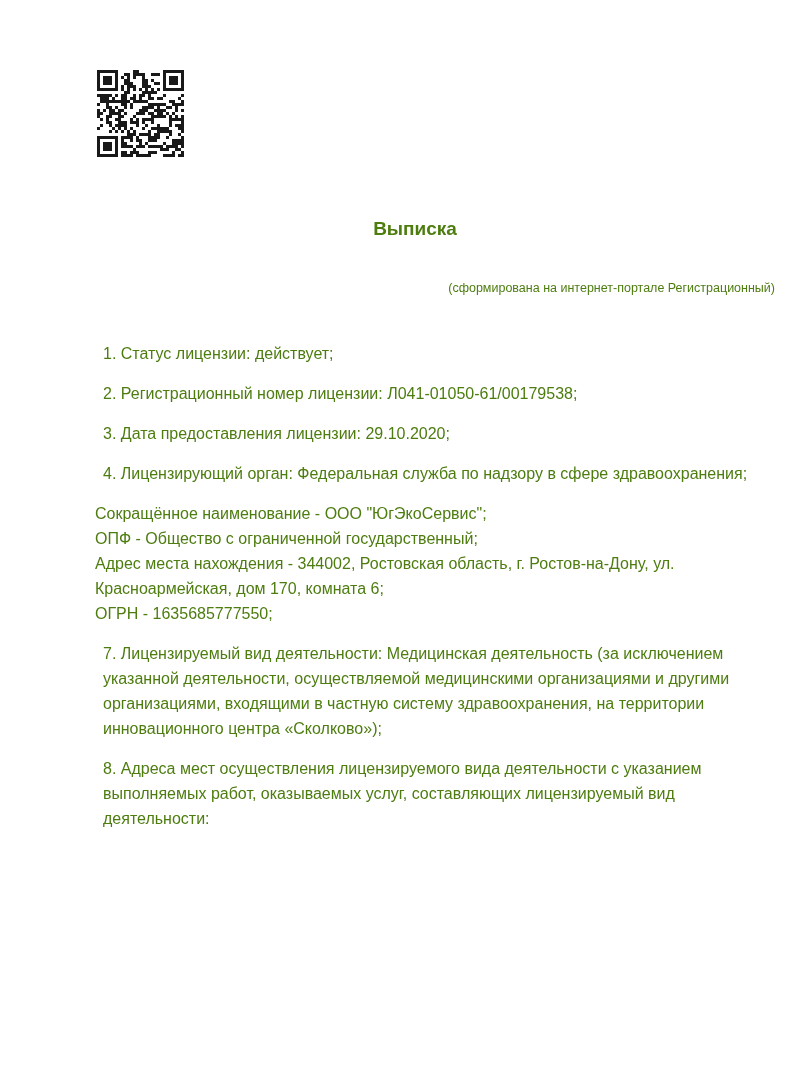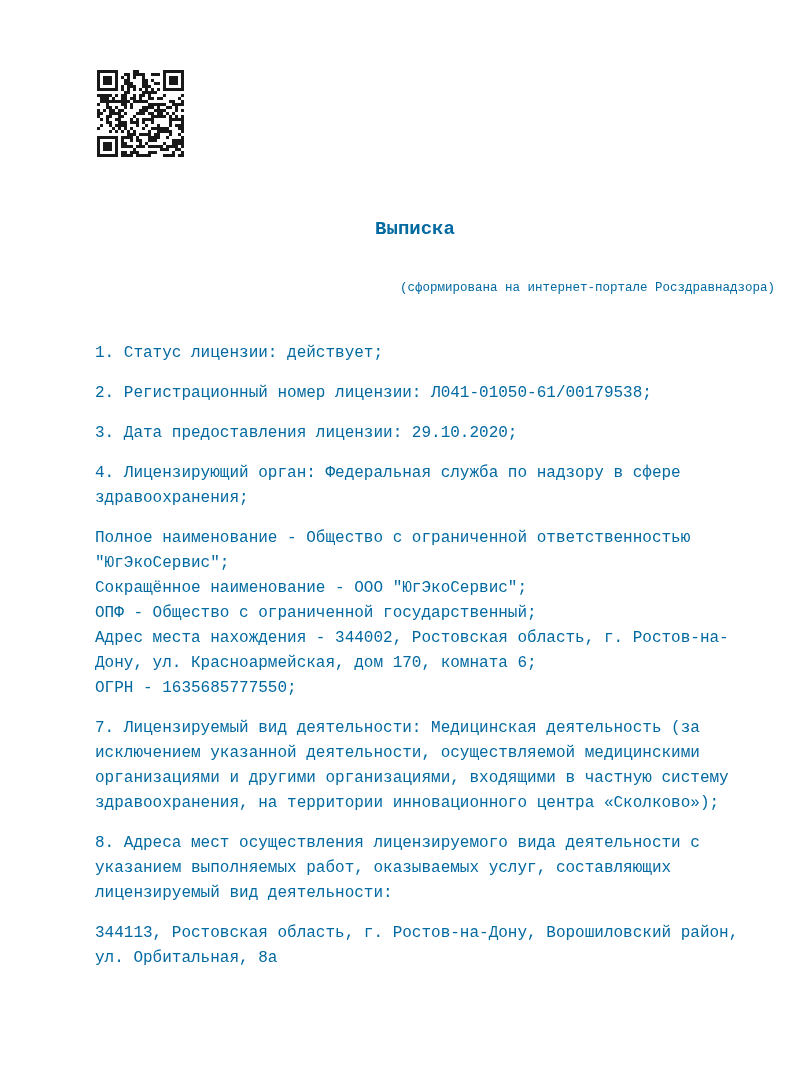--- a/index.html
+++ b/index.html
@@ -5,22 +5,22 @@
   html, body {
     margin: 0;
     padding: 0;
     background: #ffffff;
   }
   .page {
     position: relative;
     width: 812px;
     height: 1080px;
     background: #ffffff;
-    font-family: Liberation Mono, monospace;
-    color: #0369a1;
+    font-family: Liberation Sans, sans-serif;
+    color: #4d7c0f;
     overflow: hidden;
   }
   .qr {
     position: absolute;
     top: 70px;
     left: 97px;
     width: 87px;
     height: 87px;
   }
   .title-block {
@@ -44,21 +44,21 @@
   }
   .content {
     position: absolute;
     top: 341px;
     left: 95px;
     width: 680px;
     font-size: 16px;
     line-height: 25px;
   }
   .content p {
-    margin: 0 0 15px 0;
+    margin: 0 0 15px 8px;
   }
 </style>
 </head>
 <body>
 
 <div class="page">
 
   <div class="qr">
     <svg id="qr-svg" width="87" height="87" viewBox="0 0 29 29" shape-rendering="crispEdges">
         <rect x="0" y="0" width="1" height="1" fill="#191919"></rect>
@@ -483,33 +483,31 @@
         <rect x="25" y="28" width="1" height="1" fill="#191919"></rect>
         <rect x="27" y="28" width="1" height="1" fill="#191919"></rect>
         <rect x="28" y="28" width="1" height="1" fill="#191919"></rect>
       </svg>
   </div>
 
   <div class="title-block">
     <div>Выписка</div>
   </div>
 
-  <div class="subtitle">(сформирована на интернет-портале Росздравнадзора)</div>
+  <div class="subtitle">(сформирована на интернет-портале Регистрационный)</div>
 
   <div class="content">
     <p>1. Статус лицензии: действует;</p>
     <p>2. Регистрационный номер лицензии: Л041-01050-61/00179538;</p>
     <p>3. Дата предоставления лицензии: 29.10.2020;</p>
     <p>4. Лицензирующий орган: Федеральная служба по надзору в сфере здравоохранения;</p>
     <p class="org-block">
       </p>
-      <div>Полное наименование - Общество с ограниченной ответственностью "ЮгЭкоСервис";</div>
       <div>Сокращённое наименование - ООО "ЮгЭкоСервис";</div>
       <div>ОПФ - Общество с ограниченной государственный;</div>
       <div>Адрес места нахождения - 344002, Ростовская область, г. Ростов-на-Дону, ул. Красноармейская, дом 170, комната 6;</div>
       <div>ОГРН - 1635685777550;</div>
     <p></p>
     <p>7. Лицензируемый вид деятельности: Медицинская деятельность (за исключением указанной деятельности, осуществляемой медицинскими организациями и другими организациями, входящими в частную систему здравоохранения, на территории инновационного центра «Сколково»);</p>
     <p>8. Адреса мест осуществления лицензируемого вида деятельности с указанием выполняемых работ, оказываемых услуг, составляющих лицензируемый вид деятельности:</p>
-    <p>344113, Ростовская область, г. Ростов-на-Дону, Ворошиловский район, ул. Орбитальная, 8а</p>
   </div>
 
 </div>
 
 </body></html>

